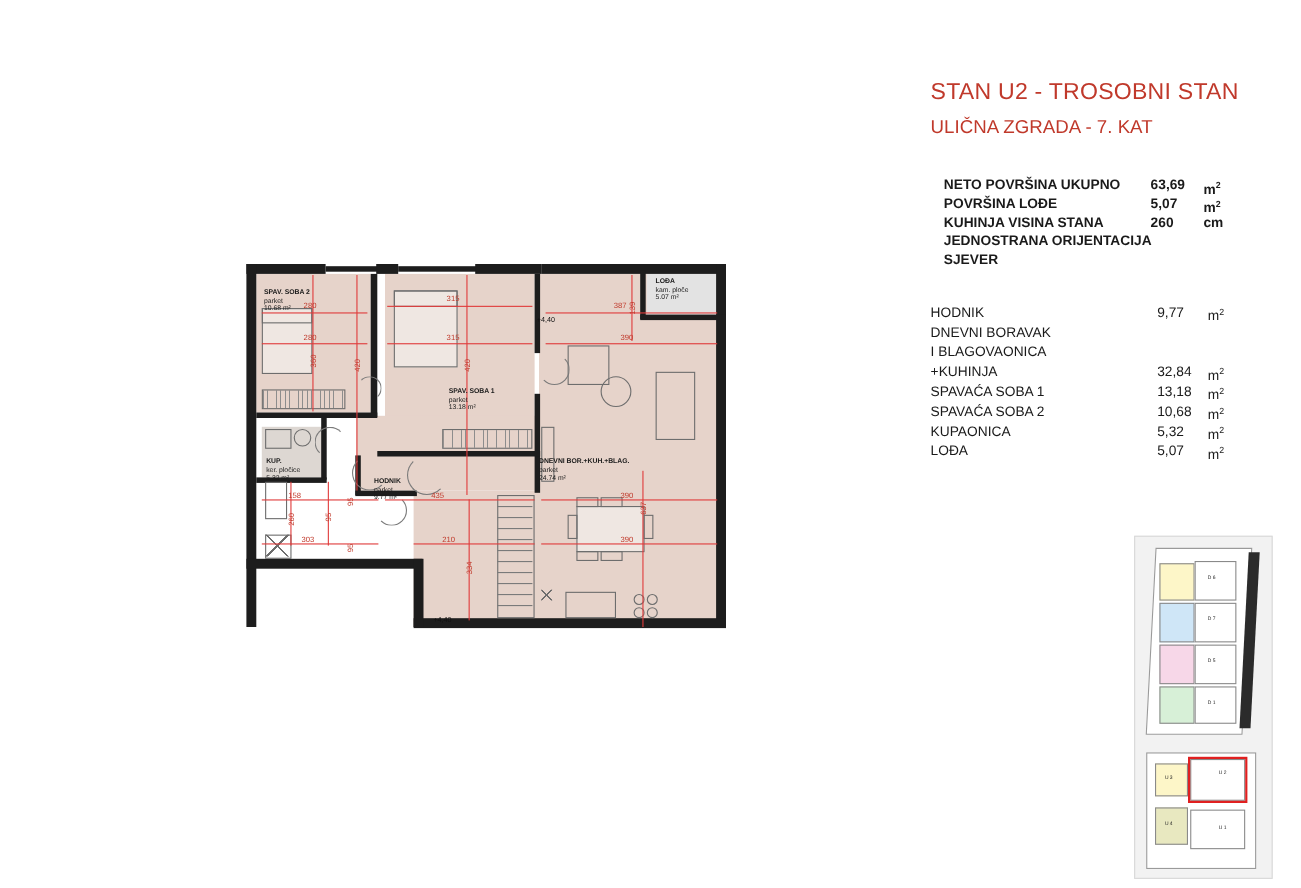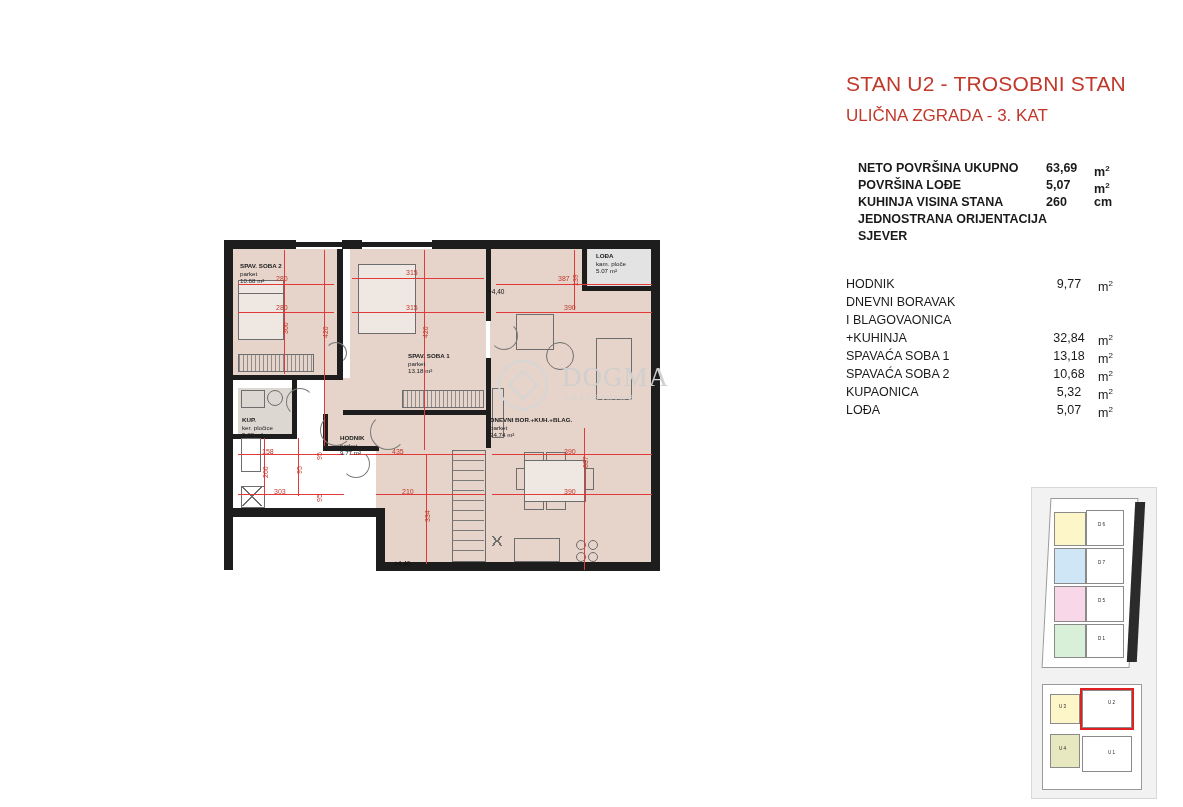--- a/index.html
+++ b/index.html
@@ -61,21 +61,21 @@
     font-size: 12.5px;
     color: #1a1a1a;
     line-height: 18px;
   }
   .room-row {
     position: relative;
     height: 18px;
     white-space: nowrap;
   }
   .room-label { position: absolute; left: 0; }
-  .room-val { position: absolute; left: 206px; text-align: center; width: 34px; }
+  .room-val { position: absolute; left: 206px; text-align: left; width: 34px; }
   .room-unit { position: absolute; left: 252px; }
 
   
   .keyplan {
     position: absolute;
     left: 1031px;
     top: 487px;
     width: 124px;
     height: 310px;
     background: #f2f2f2;
@@ -240,21 +240,21 @@
     transform: rotate(45deg);
   }
 </style>
 </head>
 <body>
 
 <div class="page">
 
   <div class="info-panel">
     <div class="title-main">STAN U2 - TROSOBNI STAN</div>
-    <div class="title-sub">ULIČNA ZGRADA - 3. KAT</div>
+    <div class="title-sub">ULIČNA ZGRADA - 7. KAT</div>
 
     <div class="summary">
       <div class="sum-row">
         <span class="sum-label">NETO POVRŠINA UKUPNO</span>
         <span class="sum-val">63,69</span>
         <span class="sum-unit"><span>m</span><span class="sup">2</span></span>
       </div>
       <div class="sum-row">
         <span class="sum-label">POVRŠINA LOĐE</span>
         <span class="sum-val">5,07</span>
@@ -529,19 +529,14 @@
       <b>DNEVNI BOR.+KUH.+BLAG.</b><br>
       <span>parket</span><br>
       <span>24.74 m²</span>
     </div>
 
     <div class="lvl" style="left:264px; top:50px;">+4,40</div>
     <div class="lvl" style="left:170px; top:322px;">+4,40</div>
 
   </div>
 
-  <div class="watermark">
-    <div class="wm-logo"></div>
-    <div class="wm-text">DOGMA</div>
-    <div class="wm-sub">nekretnine</div>
-  </div>
 
 </div>
 
 </body></html>

